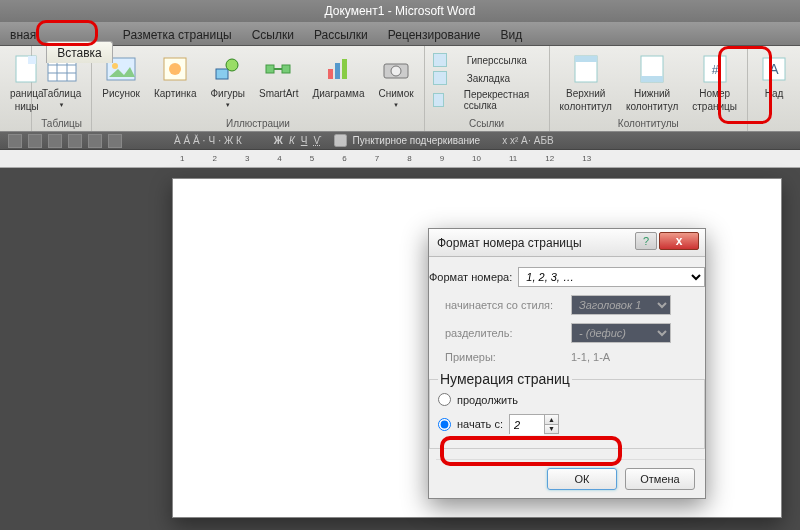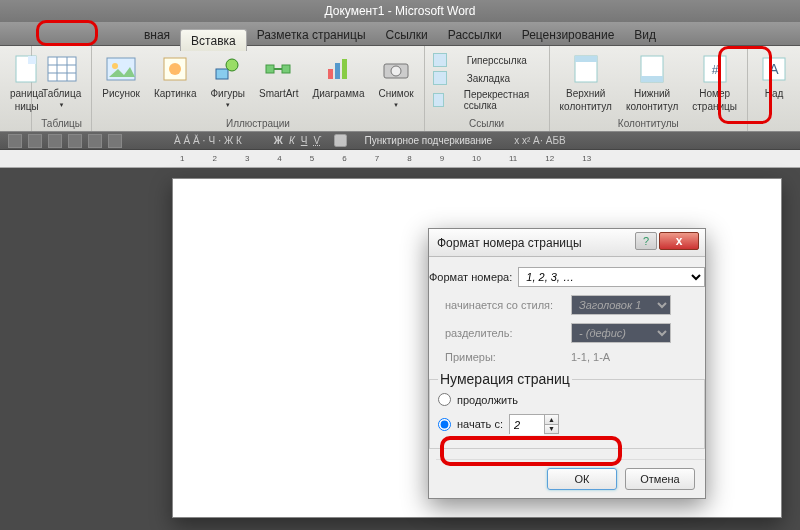--- a/index.html
+++ b/index.html
@@ -1,33 +1,33 @@
 <!DOCTYPE html>
 <html><head>
 <meta charset="utf-8">
 <style>
   * { box-sizing: border-box; margin: 0; padding: 0; font-family: "Segoe UI", Tahoma, sans-serif; }
   body { background: #4a4a4a; width: 800px; height: 530px; overflow: hidden; position: relative; }
   .titlebar { height: 22px; background: linear-gradient(#888,#777); color: #fff; font-size: 12px; text-align: center; line-height: 22px; }
-  .tabs { height: 24px; background: linear-gradient(#9a9a9a,#7f7f7f); display: flex; align-items: flex-end; font-size: 12px; color: #222; padding-left: 0; border-bottom: 1px solid #555; justify-content: center;}
+  .tabs { height: 24px; background: linear-gradient(#9a9a9a,#7f7f7f); display: flex; align-items: flex-end; font-size: 12px; color: #222; padding-left: 0; border-bottom: 1px solid #555;}
   .tab { padding: 4px 10px 3px; cursor: default; }
-  .tab.active { background: linear-gradient(#f8f8f0,#e6e6da); border-radius: 3px 3px 0 0; border: 1px solid #aaa; border-bottom: none; position: relative; top: 6px;}
+  .tab.active { background: linear-gradient(#f8f8f0,#e6e6da); border-radius: 3px 3px 0 0; border: 1px solid #aaa; border-bottom: none; position: relative; top: 18px;}
   .hl-red { border: 3px solid #e20000; border-radius: 10px; position: absolute; pointer-events: none; }
   .ribbon { height: 86px; background: linear-gradient(#ededea,#d7d7d2); display: flex; border-bottom: 1px solid #888;}
   .group { border-right: 1px solid #bcbcb8; padding: 2px 6px 0; display: flex; flex-direction: column; }
   .group-title { font-size: 10px; color: #555; text-align: center; margin-top: auto; padding-bottom: 2px;}
   .group-body { display: flex; gap: 6px; align-items: flex-start; flex: 1; padding-top: 4px;}
   .bigbtn { display: flex; flex-direction: column; align-items: center; gap: 2px; font-size: 10px; color: #333; padding: 2px 4px; cursor: default; text-align:center; line-height:1.1;}
   .bigbtn .ico { width: 32px; height: 32px; display: flex; align-items: center; justify-content: center; }
   .small-stack { display: flex; flex-direction: column; gap: 2px; font-size: 10px; color: #333;}
   .small-stack div { display: flex; align-items: center; gap: 20px; padding: 1px 2px;}
   .small-stack .mini { width: 14px; height: 14px; background: #d0e6f6; border: 1px solid #9cc; }
   .qa-bar { height: 18px; background: linear-gradient(#666,#555); display:flex; align-items:center; padding:0 8px; gap:6px; color:#ccc; font-size:10px; border-bottom:1px solid #444;}
   .qa-bar .qa { width:14px; height:14px; border:1px solid #888; background:#777; }
-  .qa-bar .pkt { color:#ddd; margin-left:12px;}
+  .qa-bar .pkt { color:#ddd; margin-left:0;}
   .ruler { height: 18px; background: #eee; border-bottom:1px solid #aaa; font-size:8px; color:#555; display:flex; align-items:center; padding-left:180px; gap:28px;}
   .doc-area { background:#4a4a4a; position:relative; height:362px;}
   .page { position:absolute; left:172px; top:28px; width:610px; height:340px; background:#fff; box-shadow:0 8px 20px rgba(0,0,0,.4); border:1px solid #888;}
   
   .dialog { position:absolute; left:428px; top:228px; width:278px; background:#f0f0f0; border:1px solid #888; box-shadow:0 8px 24px rgba(0,0,0,.45); font-size:11px; color:#222;}
   .dlg-title { height:28px; background:linear-gradient(#fdfdfd,#e6e6e6); border-bottom:1px solid #bbb; display:flex; align-items:center; padding:0 8px; font-size:12px; position:relative;}
   .dlg-title .wbtn { position:absolute; right:6px; top:3px; display:flex; gap:2px;}
   .dlg-title .q { width:22px; height:18px; background:linear-gradient(#eaeaea,#cfcfcf); border:1px solid #999; border-radius:2px; font-size:11px; display:flex;align-items:center;justify-content:center;color:#396;}
   .dlg-title .x { width:40px; height:18px; background:linear-gradient(#e98,#c33); border:1px solid #832; border-radius:2px; color:#fff; font-weight:bold; display:flex;align-items:center;justify-content:center;}
   .dlg-body { padding:10px 0 6px;}

